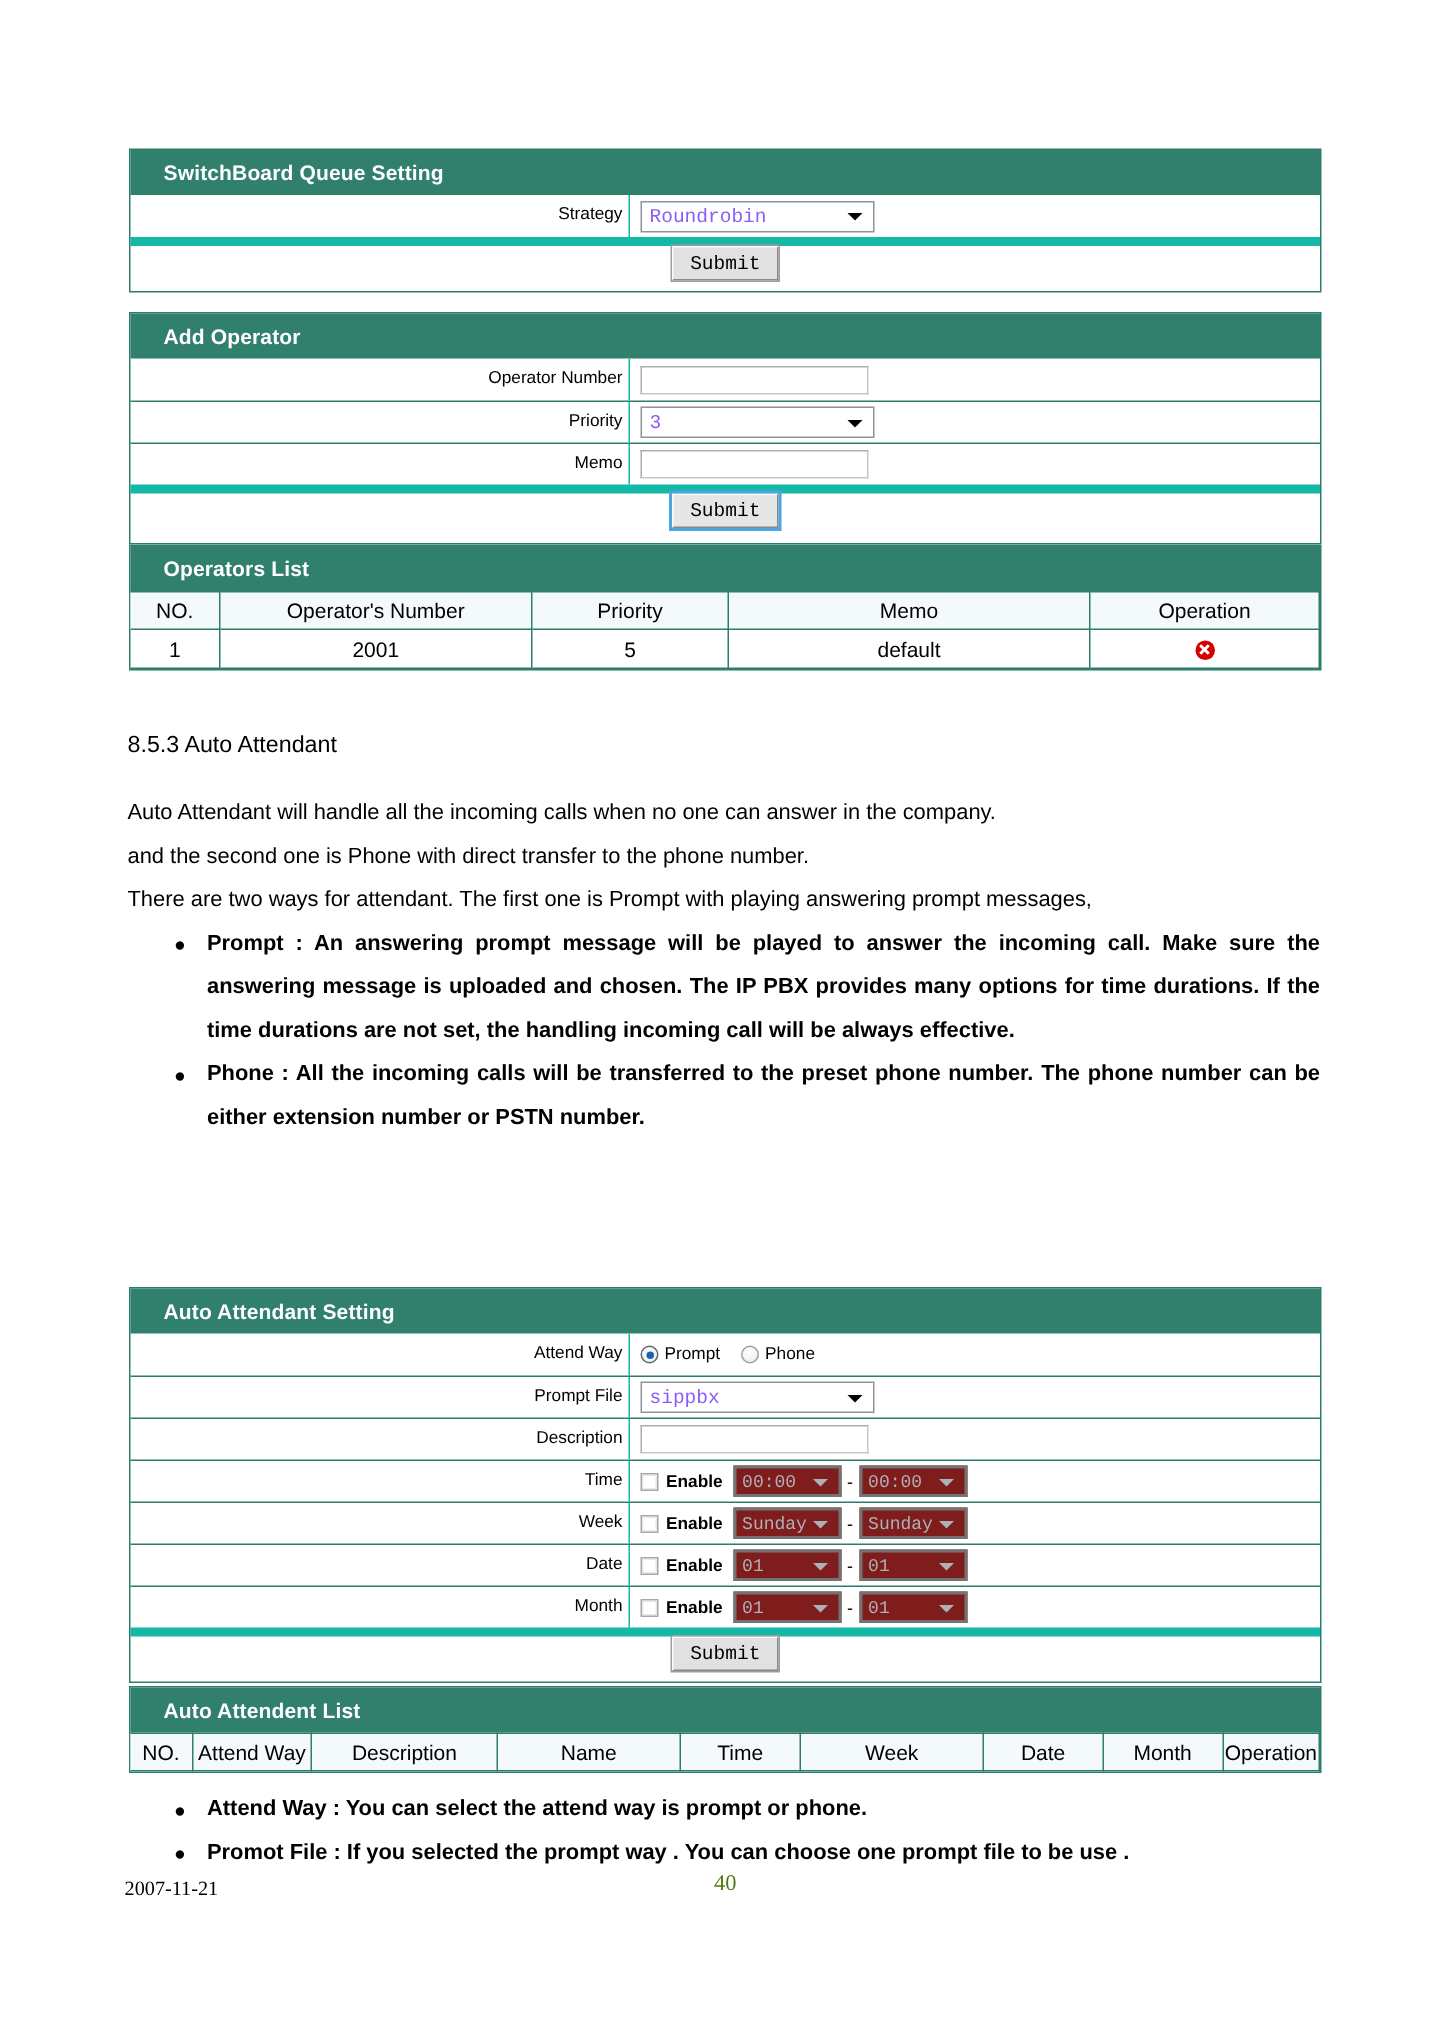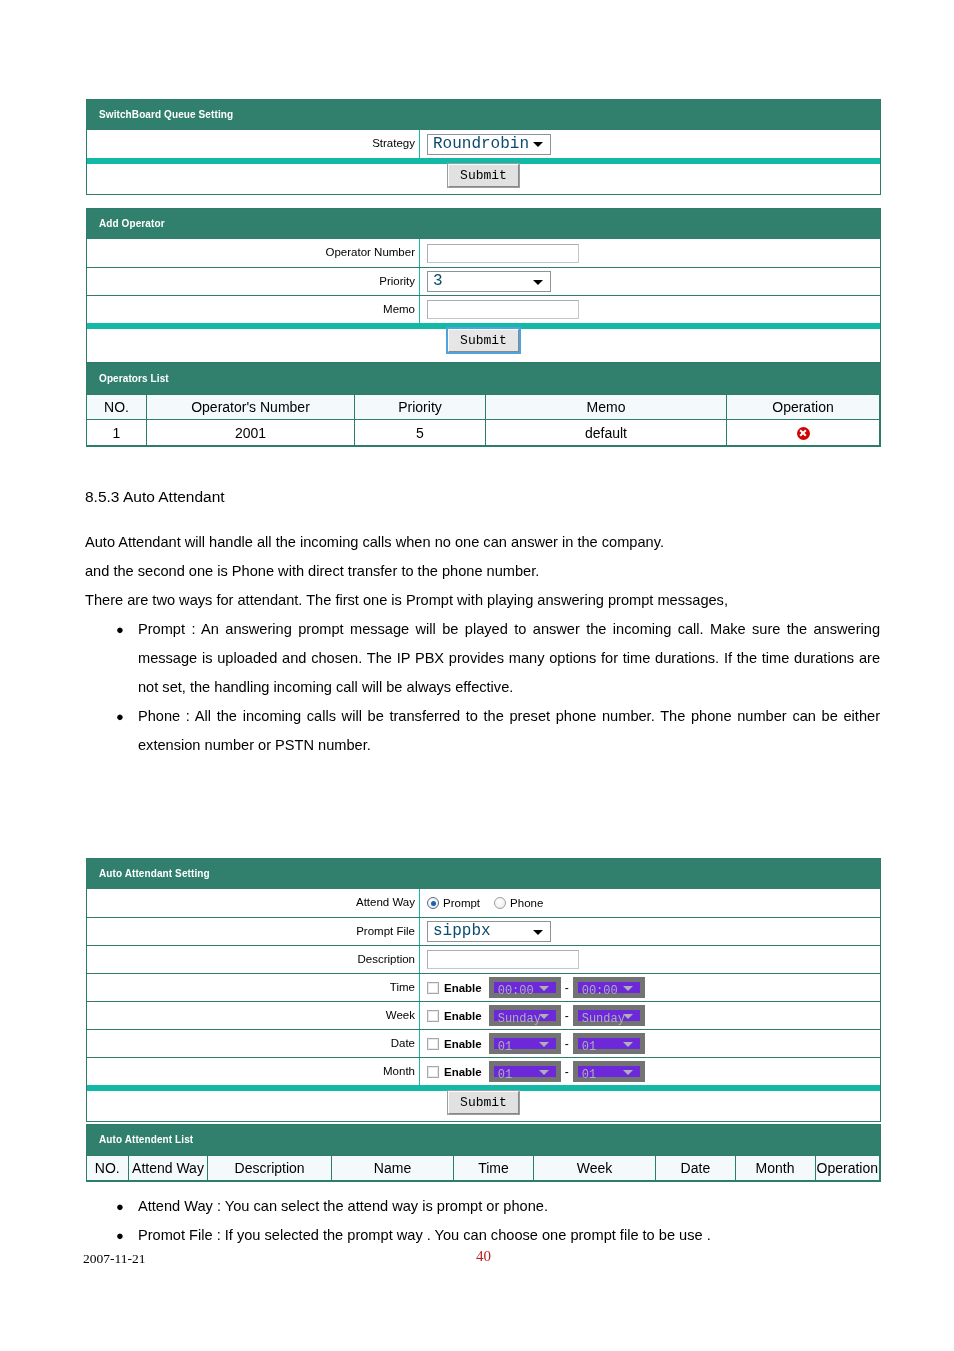--- a/index.html
+++ b/index.html
@@ -26,25 +26,25 @@
   
   .panel {
     position: absolute;
     border: 1px solid #2e7d6b;
     box-sizing: border-box;
     background: #ffffff;
   }
   .panel-title {
     background: #31806e;
     color: #ffffff;
-    font-size: 10px;
+    font-size: 14px;
     font-weight: bold;
     line-height: 30px;
     height: 30px;
-    padding-left: 12px;
+    padding-left: 22px;
     letter-spacing: 0.1px;
   }
 
   
   .frow {
     display: flex;
     align-items: center;
     border-top: 1px solid #2e7d6b;
     height: 28px;
     box-sizing: border-box;
@@ -79,51 +79,51 @@
     border-left-color: #abaeb3;
     background: #ffffff;
     font-family: "Liberation Mono", monospace;
     font-size: 12px;
     padding: 0 3px;
     color: #000;
     outline: none;
   }
   .sel {
     position: relative;
-    width: 124px;
+    width: 156px;
     height: 21px;
     box-sizing: border-box;
     border: 1px solid #8f9399;
     background: #ffffff;
     font-family: "Liberation Mono", monospace;
-    font-size: 16px;
+    font-size: 13px;
     line-height: 19px;
     padding-left: 5px;
-    color: #0c4a6e;
+    color: #8b5cf6;
     cursor: default;
     user-select: none;
   }
   .sel .arrow {
     position: absolute;
     right: 7px; top: 50%;
     margin-top: -2px;
     width: 0; height: 0;
     border-left: 5px solid transparent;
     border-right: 5px solid transparent;
     border-top: 5px solid #000000;
   }
   .sel.small {
     width: 72px;
     font-size: 12px;
     padding-left: 4px;
   }
   .sel.dis {
-    border: 5px solid #737373;
+    border: 2px solid #737373;
     color: #adb0b5;
-    background: #6d28d9;
+    background: #7f1d1d;
   }
   .sel.dis .arrow { border-top-color: #adb0b5; }
 
   
   .submitrow {
     border-top: 6px solid #14b8a6;
     height: 30px;
     display: flex;
     align-items: flex-start;
     justify-content: center;
@@ -263,34 +263,35 @@
     flex: 0 0 26px;
     text-align: left;
     padding-left: 4px;
     font-size: 13px;
     box-sizing: border-box;
   }
   .bullet-text {
     flex: 1;
     text-align: justify;
     text-justify: inter-word;
+    font-weight: bold;
   }
   .bullet-text.nojust { text-align: left; }
 
   .footer-date {
     position: absolute;
     font-family: "Liberation Serif", serif;
     font-size: 13.5px;
     color: #000;
   }
   .footer-page {
     position: absolute;
     font-family: "Liberation Serif", serif;
     font-size: 15px;
-    color: #b91c1c;
+    color: #4d7c0f;
   }
 </style>
 </head>
 <body>
 
 <div class="page">
 
   <div class="panel" style="left:86px; top:99px; width:795px;">
     <div class="panel-title">SwitchBoard Queue Setting</div>
 

